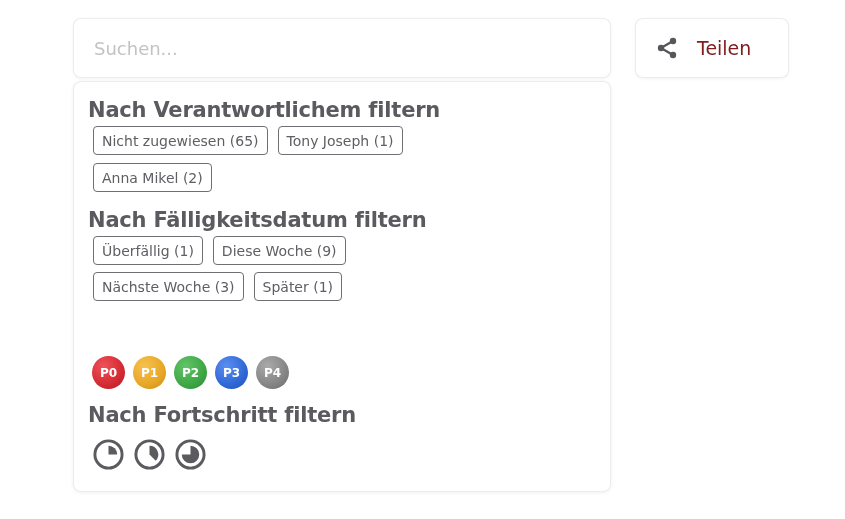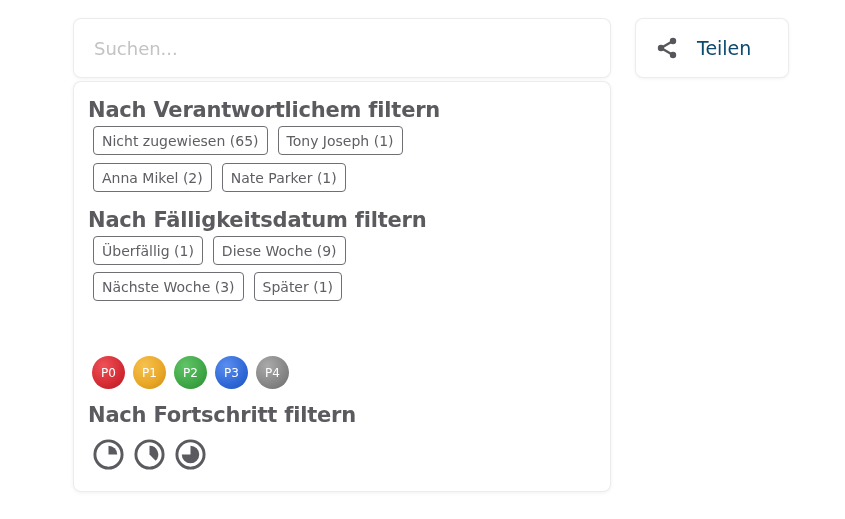--- a/index.html
+++ b/index.html
@@ -20,41 +20,41 @@
     font-size: 18px; color: #3b82f6;
   }
   .search-box input::placeholder { color: #c3c3c6; }
   .share-btn {
     position: absolute; left: 636px; top: 19px; width: 152px; height: 58px;
     background: #fff; border-radius: 7px;
     box-shadow: 0 0 0 1px #ececec, 0 1px 4px rgba(0,0,0,0.08);
     display: flex; align-items: center; padding-left: 19px; cursor: pointer;
   }
   .share-btn svg { width: 24px; height: 24px; }
-  .share-btn span { margin-left: 18px; font-size: 19px; color: #0c4a6e; }
+  .share-btn span { margin-left: 18px; font-size: 19px; color: #7f1d1d; }
   .panel {
     position: absolute; left: 74px; top: 82px; width: 536px; height: 409px;
     background: #fff; border-radius: 7px;
     box-shadow: 0 0 0 1px #ececec, 0 1px 5px rgba(0,0,0,0.09);
   }
   .section-title {
     position: absolute; left: 14px; font-size: 21px; font-weight: bold; color: #5a5a5f;
     letter-spacing: -0.2px;
   }
   .chip-row { position: absolute; left: 19px; display: flex; gap: 10px; }
   .chip {
     height: 29px; border: 1px solid #6f6f74; border-radius: 4px; padding: 0 8px;
     display: flex; align-items: center; font-size: 14px; color: #5e5e63;
     background: #fff; cursor: pointer; white-space: nowrap;
   }
   .prio-row { position: absolute; left: 18px; top: 274px; display: flex; gap: 8px; }
   .prio {
     width: 33px; height: 33px; border-radius: 50%;
     display: flex; align-items: center; justify-content: center;
-    color: #fff; font-size: 12px; font-weight: normal; cursor: pointer;
+    color: #fff; font-size: 12px; font-weight: bold; cursor: pointer;
   }
   .prog-row { position: absolute; left: 18px; top: 356px; display: flex; gap: 8px; }
   .prog { width: 33px; height: 33px; cursor: pointer; }
 </style>
 </head>
 <body>
 
 <div class="search-box">
   <input type="text" placeholder="Suchen..." style="">
 </div>
@@ -71,21 +71,20 @@
 </div>
 
 <div class="panel">
   <div class="section-title" style="top:16px">Nach Verantwortlichem filtern</div>
   <div class="chip-row" style="top:44px">
     <div class="chip">Nicht zugewiesen (65)</div>
     <div class="chip">Tony Joseph (1)</div>
   </div>
   <div class="chip-row" style="top:81px">
     <div class="chip">Anna Mikel (2)</div>
-    <div class="chip">Nate Parker (1)</div>
   </div>
 
   <div class="section-title" style="top:126px">Nach Fälligkeitsdatum filtern</div>
   <div class="chip-row" style="top:154px">
     <div class="chip">Überfällig (1)</div>
     <div class="chip">Diese Woche (9)</div>
   </div>
   <div class="chip-row" style="top:190px">
     <div class="chip">Nächste Woche (3)</div>
     <div class="chip">Später (1)</div>

